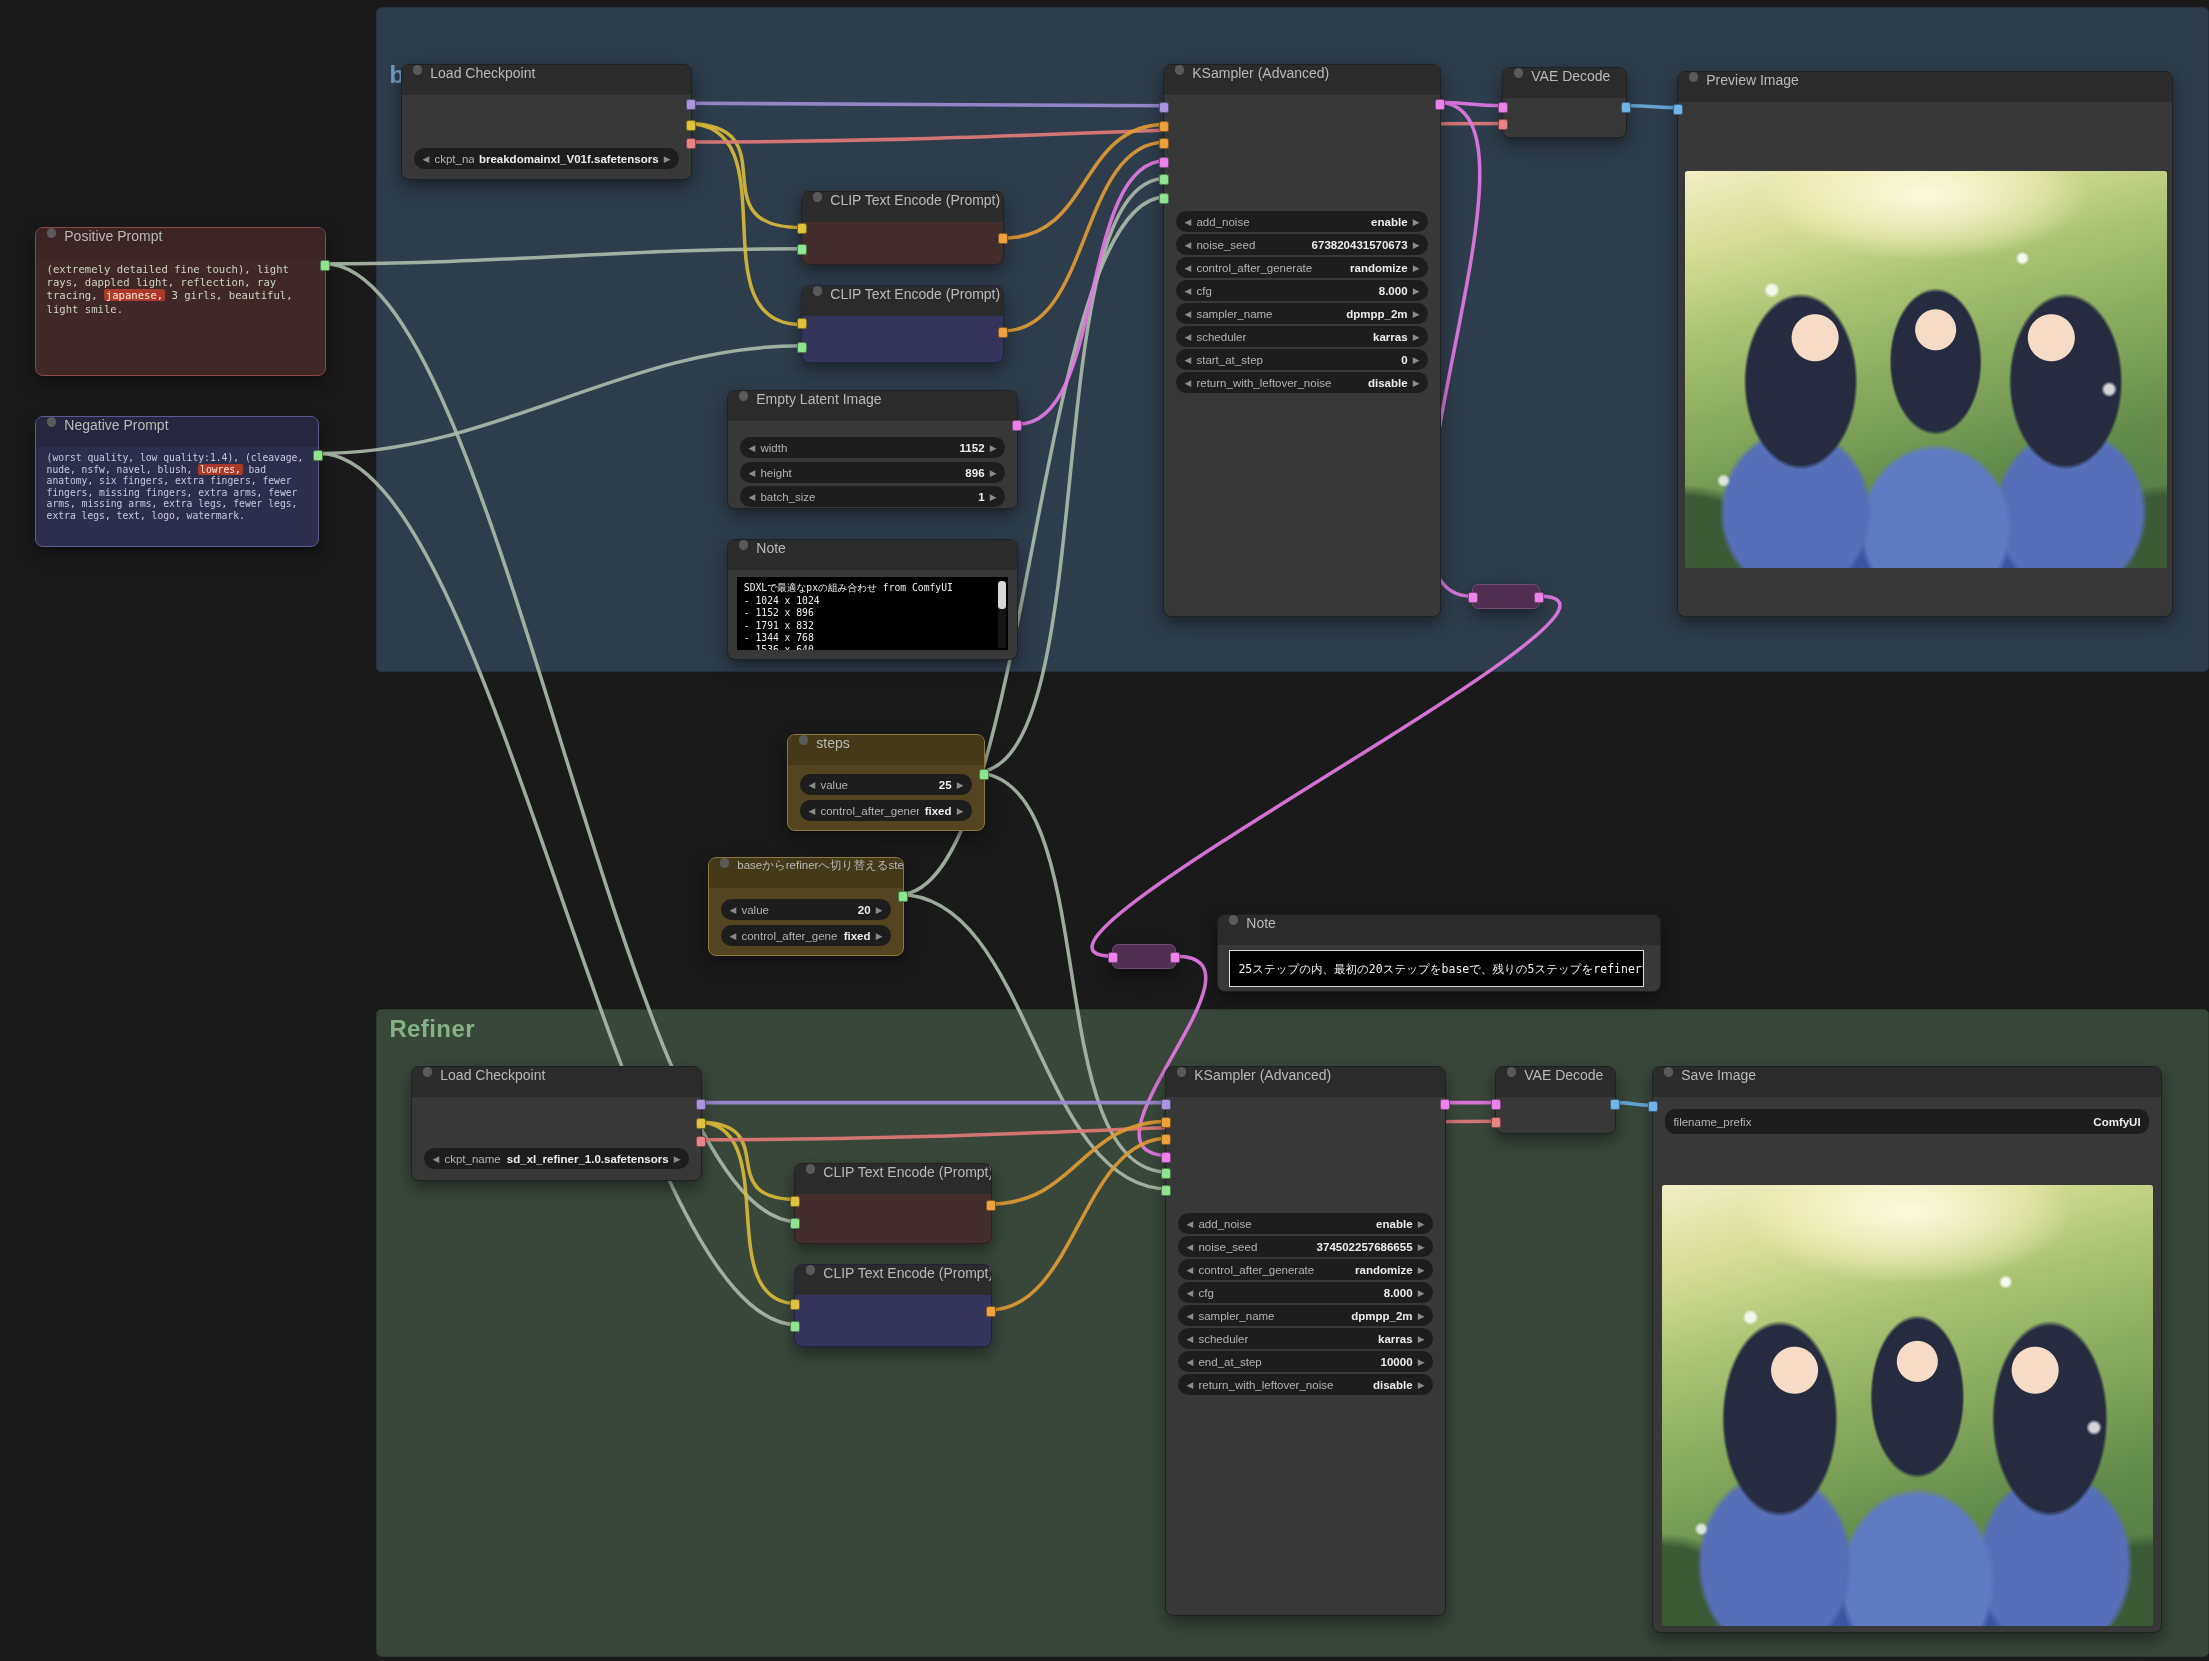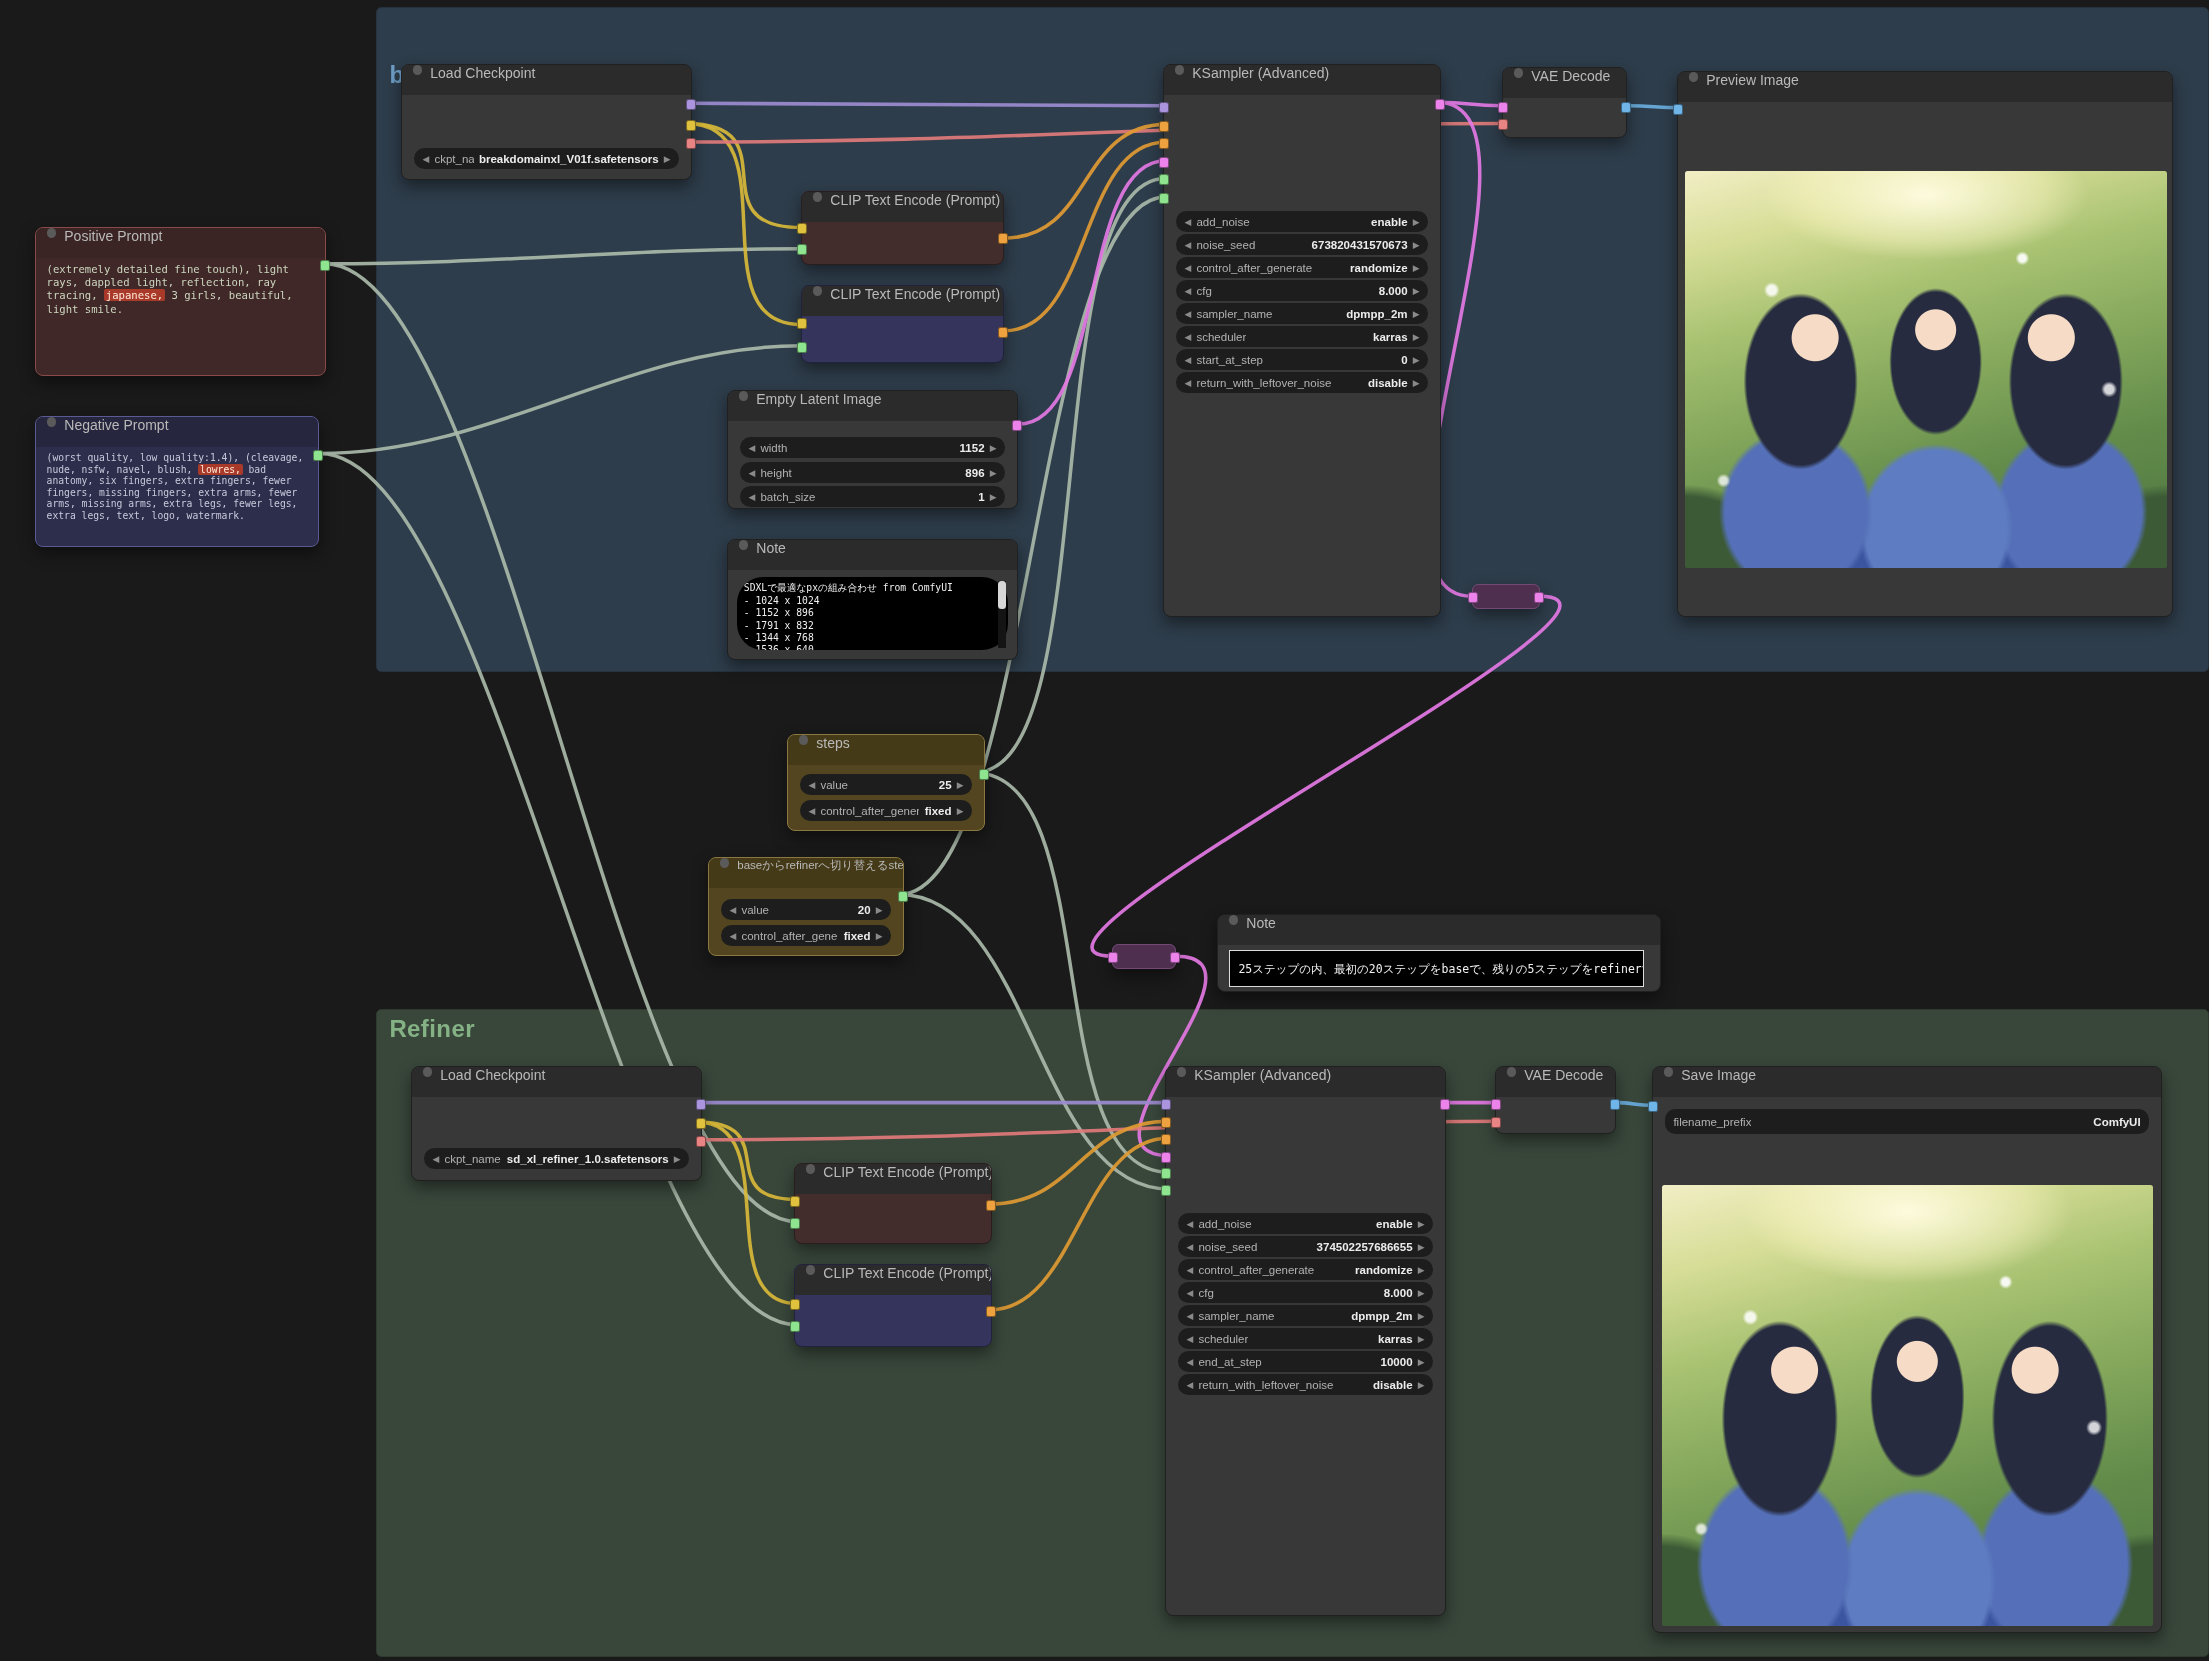--- a/index.html
+++ b/index.html
@@ -45,21 +45,21 @@
   .slot.out{right:-5.3px;}
   .c-model{background:#a994dd;}
   .c-clip{background:#e0c23f;}
   .c-vae{background:#e98484;}
   .c-cond{background:#eda23f;}
   .c-latent{background:#eb83eb;}
   .c-image{background:#6fb5e8;}
   .c-int{background:#8fe58f;}
 
   .note-body{position:absolute;left:8.8px;right:8.8px;top:37px;bottom:8.8px;background:#000;
-    padding:5.3px 17.6px 5.3px 7px;font:9.7px/12.4px "DejaVu Sans Mono",monospace;color:#f0f0f0;overflow:hidden;border-radius:26px;}
+    padding:5.3px 17.6px 5.3px 7px;font:9.7px/12.4px "DejaVu Sans Mono",monospace;color:#f0f0f0;overflow:hidden;}
   .note-scrollbar{position:absolute;right:10.6px;top:41px;bottom:10.6px;width:8.8px;background:#141414;}
   .note-scroll-thumb{position:absolute;top:0;left:0;width:100%;height:42%;background:#d8d8d8;border-radius:3.5px;}
   .note-strip{position:absolute;left:10.6px;right:16px;top:35px;height:35px;background:#000;
     border:1.8px solid #dcdcdc;display:flex;align-items:center;padding:0 8.8px;
     font:11.5px/14px "DejaVu Sans Mono",monospace;color:#f2f2f2;white-space:nowrap;overflow:hidden;}
 
   .prompt-body{position:absolute;left:10.6px;right:10.6px;top:35px;bottom:8.8px;overflow:hidden;
     font:10.6px/13.2px "DejaVu Sans Mono",monospace;}
   .hl{background:#a93a2a;color:#ffe9d9;border-radius:2px;padding:0 1.8px;}
 

